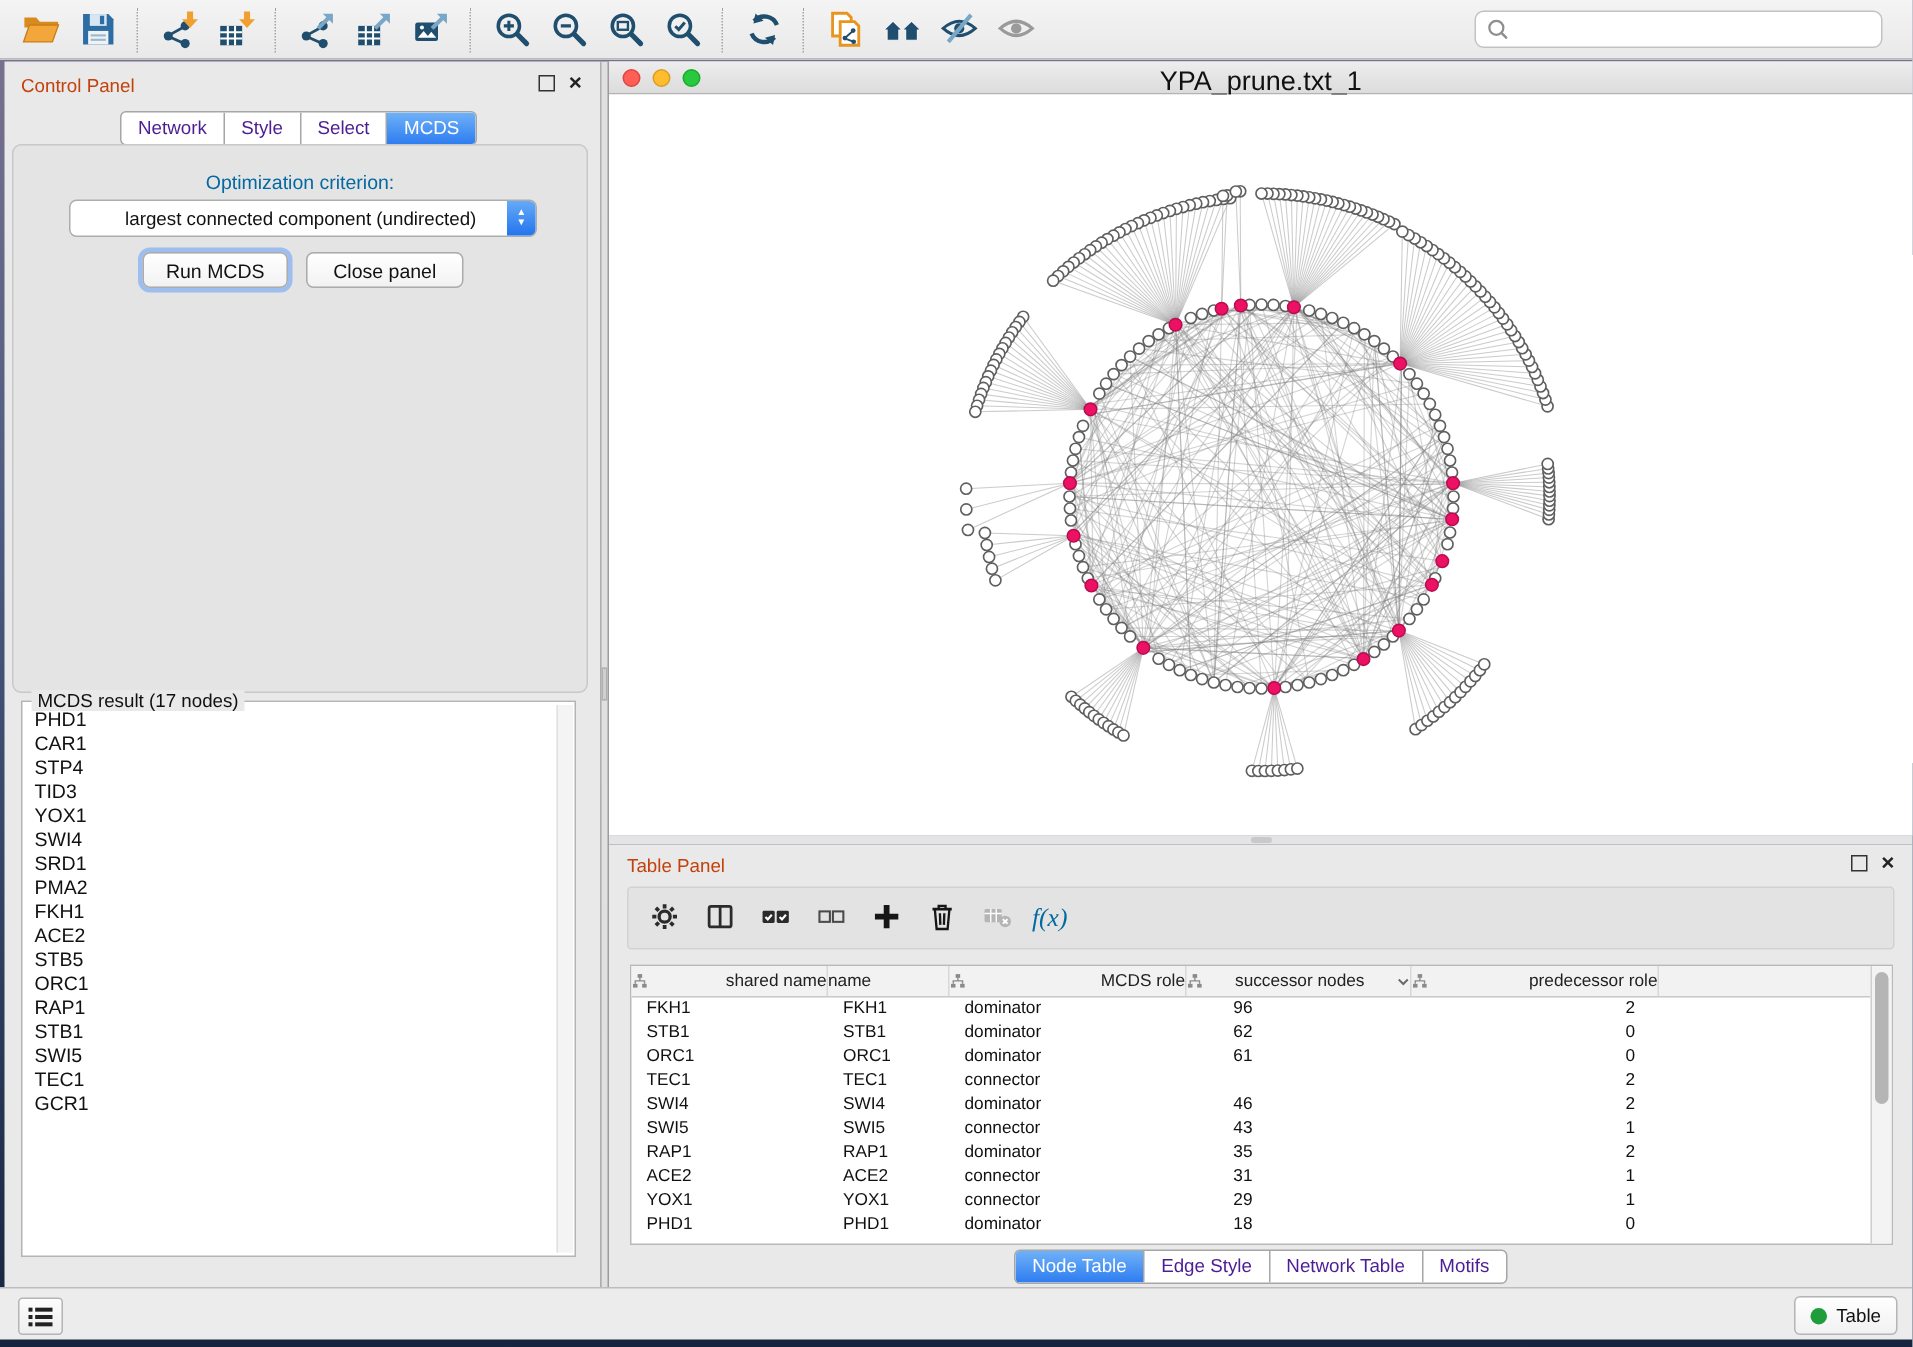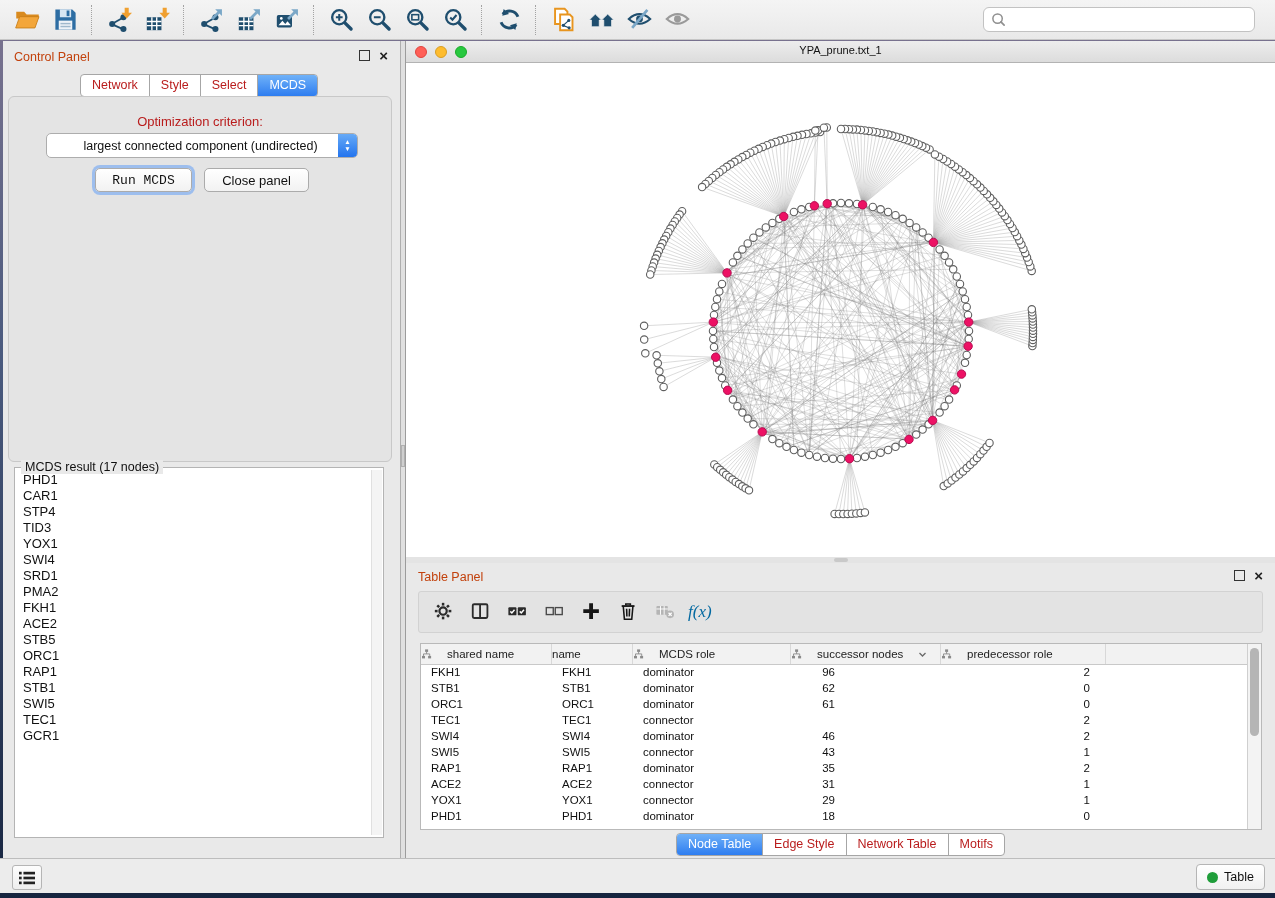--- a/index.html
+++ b/index.html
@@ -18,63 +18,63 @@
   .searchbox svg{width:15px;height:15px;flex:0 0 auto;}
   .searchbox input{border:none;outline:none;flex:1;font-size:12px;margin-left:5px;background:transparent;}
   
   .wall-left{left:0;top:41px;width:3px;height:817px;}
   .cpanel{left:3px;top:41px;width:398px;height:817px;background:#e9e9e9;border-right:1px solid #aeaeae;box-sizing:border-box;}
   .panel-title{font-size:12.5px;color:#c2410c;}
   .win-btns{position:absolute;right:12px;top:9px;display:flex;align-items:center;gap:9px;}
   .float-ico{width:9px;height:9px;border:1.5px solid #333;display:inline-block;}
   .close-ico{font-size:15px;font-weight:bold;color:#222;line-height:9px;}
   .seg{display:flex;border:1px solid #a6a6a6;border-radius:4px;background:#fff;overflow:hidden;height:21px;}
-  .seg .s{padding:0 11px;font-size:12.5px;line-height:21px;color:#b91c1c;border-right:1px solid #a6a6a6;white-space:nowrap;}
+  .seg .s{padding:0 11px;font-size:12.5px;line-height:21px;color:#4c1d95;border-right:1px solid #a6a6a6;white-space:nowrap;}
   .seg .s:last-child{border-right:none;}
   .seg .s.sel{background:linear-gradient(#6fb1f8,#2e7df0);color:#fff;}
   .cp-body{left:5px;top:55px;width:384px;height:366px;background:#e4e4e4;border:1px solid #c8c8c8;border-radius:6px;box-sizing:border-box;}
-  .crit-label{width:100%;text-align:center;top:17px;font-size:13px;color:#b91c1c;}
+  .crit-label{width:100%;text-align:center;top:17px;font-size:13px;color:#0369a1;}
   .dropdown{left:37px;top:36px;width:312px;height:25px;background:#fff;border:1px solid #adadad;border-radius:5px;
             display:flex;align-items:center;box-sizing:border-box;}
   .dropdown .dd-text{flex:1;font-size:12.5px;color:#111;text-align:center;padding-left:16px;white-space:nowrap;}
   .dd-stepper{width:19px;height:23px;border-radius:0 4px 4px 0;background:linear-gradient(#66aaf7,#2374ee);
               display:flex;flex-direction:column;align-items:center;justify-content:center;color:#fff;font-size:6.5px;line-height:6.5px;}
   .mac-btn{height:24px;background:linear-gradient(#ffffff,#f2f2f2);border:1px solid #ababab;border-radius:5px;
            font-size:13px;color:#111;display:flex;align-items:center;justify-content:center;box-sizing:border-box;}
-  .focus-ring{box-shadow:0 0 0 3px rgba(110,165,245,.6);font-family:Liberation Mono, monospace;}
+  .focus-ring{box-shadow:0 0 0 3px rgba(110,165,245,.6);}
   .result-box{left:11px;top:426px;width:370px;height:371px;background:#fff;border:1px solid #b4b4b4;box-sizing:border-box;}
   .result-legend{position:absolute;top:-8px;left:6px;background:#e9e9e9;padding:0 4px;font-size:12.5px;color:#111;}
   .result-list{position:absolute;left:0;top:4px;right:12px;bottom:2px;overflow:hidden;}
   .result-item{font-size:13px;color:#111;line-height:16px;padding-left:8px;}
   .vtrack{position:absolute;right:1px;top:2px;bottom:2px;width:10px;background:#f4f4f4;border-left:1px solid #e0e0e0;}
   
   .vsplit{left:401px;top:41px;width:5px;height:817px;background:#e0e0e0;border-right:1px solid #9c9c9c;box-sizing:border-box;}
   .vhandle{position:absolute;left:0px;top:404px;width:4px;height:22px;background:#cfcfcf;border:1px solid #b0b0b0;box-sizing:border-box;}
   .hsplit{left:406px;top:557px;width:869px;height:6px;background:#e4e4e4;}
   .hhandle{position:absolute;left:50%;top:1px;width:14px;height:4px;margin-left:-7px;background:#c9c9c9;border-radius:2px;}
   
   .netwin{left:406px;top:41px;width:869px;height:516px;background:#fff;}
   .net-titlebar{position:absolute;left:0;top:0;width:100%;height:22px;background:linear-gradient(#ededed,#dcdcdc);
                 border-bottom:1px solid #b3b3b3;box-sizing:border-box;}
   .tl{position:absolute;top:5px;width:12px;height:12px;border-radius:50%;box-sizing:border-box;}
   .tl.red{left:9px;background:#ff5f57;border:1px solid #e0443e;}
   .tl.yellow{left:29px;background:#febc2e;border:1px solid #d89e24;}
   .tl.green{left:49px;background:#28c840;border:1px solid #1aab29;}
-  .net-title{position:absolute;left:0;right:0;top:3px;text-align:center;font-size:11px;color:#111;}
+  .net-title{position:absolute;left:0;right:0;top:3px;text-align:center;font-size:18px;color:#111;}
   .net-canvas{position:absolute;left:0;top:22px;width:869px;height:494px;background:#fff;}
   
   .tpanel{left:406px;top:563px;width:869px;height:295px;background:#e9e9e9;}
   .tp-toolbar{position:absolute;left:12px;top:28px;right:12px;height:42px;background:#e3e3e3;
               border:1px solid #d2d2d2;border-radius:3px;display:flex;align-items:center;padding-left:10px;box-sizing:border-box;}
   .tpicon{width:30px;height:30px;display:flex;align-items:center;justify-content:center;margin-right:7px;}
   .tpicon svg{width:22px;height:22px;}
   .fx-label{font-size:17px;color:#0369a1;font-style:italic;font-family:"Liberation Serif","DejaVu Serif",serif;}
   .tp-table{position:absolute;left:14px;top:80px;width:842px;height:187px;background:#fff;border:1px solid #b9b9b9;box-sizing:border-box;}
   .thead{position:absolute;left:0;top:0;right:14px;height:20px;background:#f2f2f2;border-bottom:1px solid #c9c9c9;display:flex;}
-  .th{height:20px;border-right:1px solid #d8d8d8;display:flex;align-items:center;justify-content:flex-start;
+  .th{height:20px;border-right:1px solid #d8d8d8;display:flex;align-items:center;justify-content:space-between;
       font-size:11.5px;color:#222;box-sizing:border-box;gap:15px;}
   .th svg.tree{width:11px;height:10px;}
   .tbody{position:absolute;left:0;top:20px;right:14px;bottom:0;overflow:hidden;}
   .tr{display:flex;height:16px;}
   .td{font-size:11.5px;color:#111;line-height:16px;box-sizing:border-box;white-space:nowrap;overflow:hidden;}
   .tscroll{position:absolute;right:0;top:0;width:14px;bottom:0;background:#f3f3f3;border-left:1px solid #cfcfcf;box-sizing:border-box;}
   .tthumb{position:absolute;left:2px;top:4px;width:9px;height:88px;background:#b5b5b5;border-radius:5px;}
   .tp-tabs-wrap{position:absolute;left:0;right:0;top:270px;display:flex;justify-content:center;}
   
   .statusbar{left:0;top:858px;width:1275px;height:35px;background:#ececec;border-top:1px solid #bdbdbd;box-sizing:border-box;}

